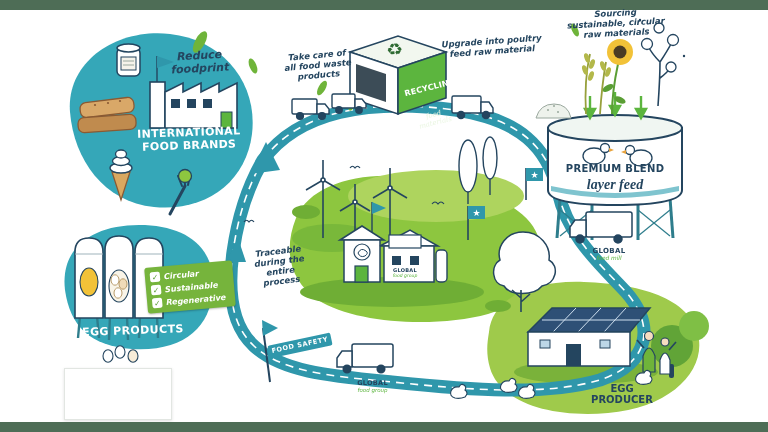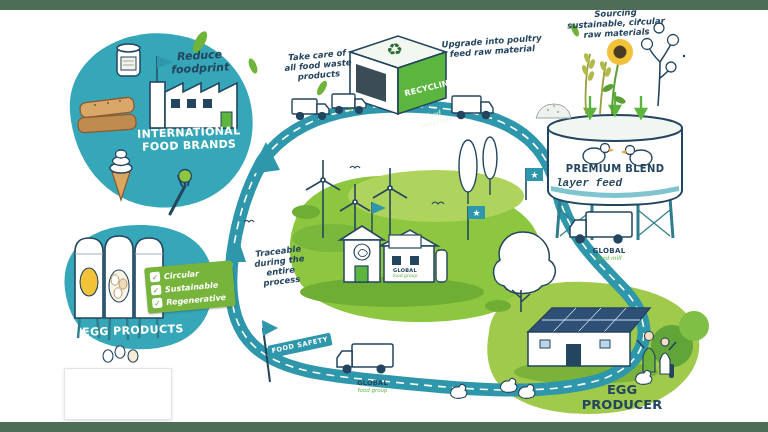--- a/index.html
+++ b/index.html
@@ -16,23 +16,23 @@
   #intl-brands{left:124px;top:127px;width:130px;font-size:11px;color:#fff;font-weight:800;text-align:center;letter-spacing:.3px;transform:rotate(-2deg);}
   #food-waste{left:276px;top:50px;width:84px;transform:rotate(-5deg);}
   #upgrade{left:438px;top:36px;width:108px;transform:rotate(-4deg);}
   #sourcing{left:554px;top:8px;width:124px;transform:rotate(-3deg);}
   #traceable{left:246px;top:246px;width:68px;transform:rotate(-7deg);}
   #recycle-icon{left:386px;top:38px;font-size:19px;color:#2f6b33;transform:rotate(-4deg) scaleY(.85);}
   #recycling-label{left:399px;top:71px;width:46px;transform:rotate(-14deg);transform-origin:left top;text-align:center;}
   #recycling-label .rt{display:block;color:#fff;font-size:8px;font-weight:800;letter-spacing:.2px;}
   #recycling-label .rs{display:block;color:#eaf6e2;font-size:7px;font-style:italic;font-family:"DejaVu Serif",serif;}
   #premium-title{left:556px;top:163px;width:118px;font-size:10px;letter-spacing:.3px;}
-  #premium-sub{left:556px;top:177px;width:118px;font-family:Liberation Mono, monospace;font-style:italic;font-size:11px;color:#24455f;text-align:left;font-weight:700;}
+  #premium-sub{left:556px;top:177px;width:118px;font-family:Liberation Serif, serif;font-style:italic;font-size:14px;color:#24455f;text-align:center;font-weight:700;}
   #egg-products-label{left:70px;top:325px;width:126px;font-size:11px;color:#fff;font-weight:800;text-align:center;letter-spacing:.4px;transform:rotate(-2deg);}
-  #egg-producer-label{left:570px;top:383px;width:104px;font-size:13px;line-height:1.12;}
+  #egg-producer-label{left:570px;top:383px;width:104px;font-size:10px;line-height:1.12;}
   #food-safety-banner{left:268px;top:339px;width:64px;height:13px;background:#2f97ab;color:#fff;
       font-size:6.5px;font-weight:800;letter-spacing:.6px;text-align:center;line-height:13px;
       transform:rotate(-12deg);border-radius:2px;}
   .truck-label{position:absolute;text-align:center;}
   .truck-label .brand{display:block;font-weight:800;color:#24455f;letter-spacing:.3px;margin-top:31px;}
   .truck-label .sub{display:block;font-style:italic;color:#5cb53e;}
   #feed-mill-label{left:588px;top:216px;width:42px;}
   #feed-mill-label .brand{font-size:7px;}
   #feed-mill-label .sub{font-size:5.8px;}
   #food-group-truck-label{left:353px;top:348px;width:39px;}

